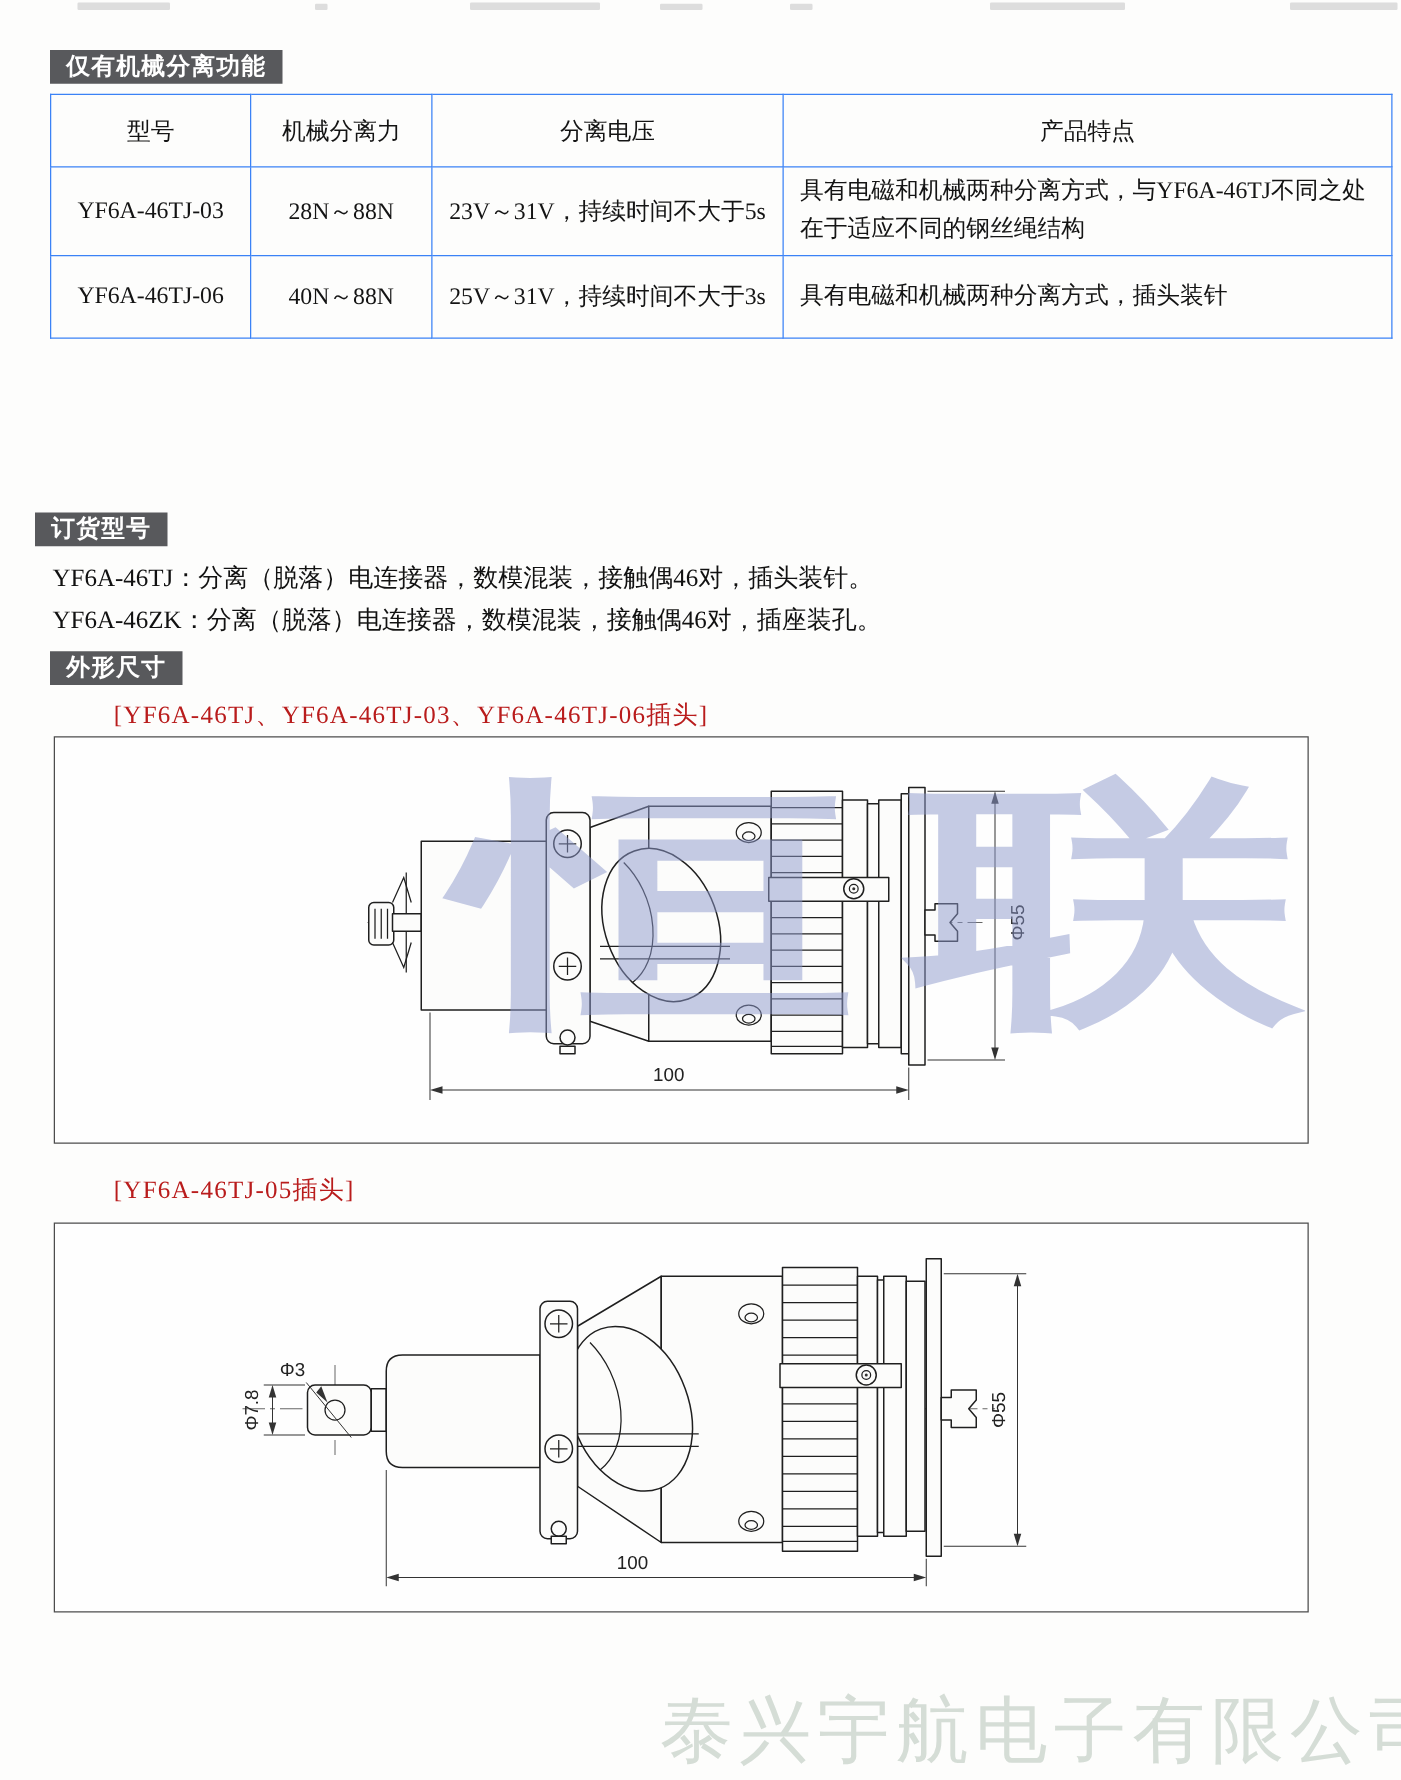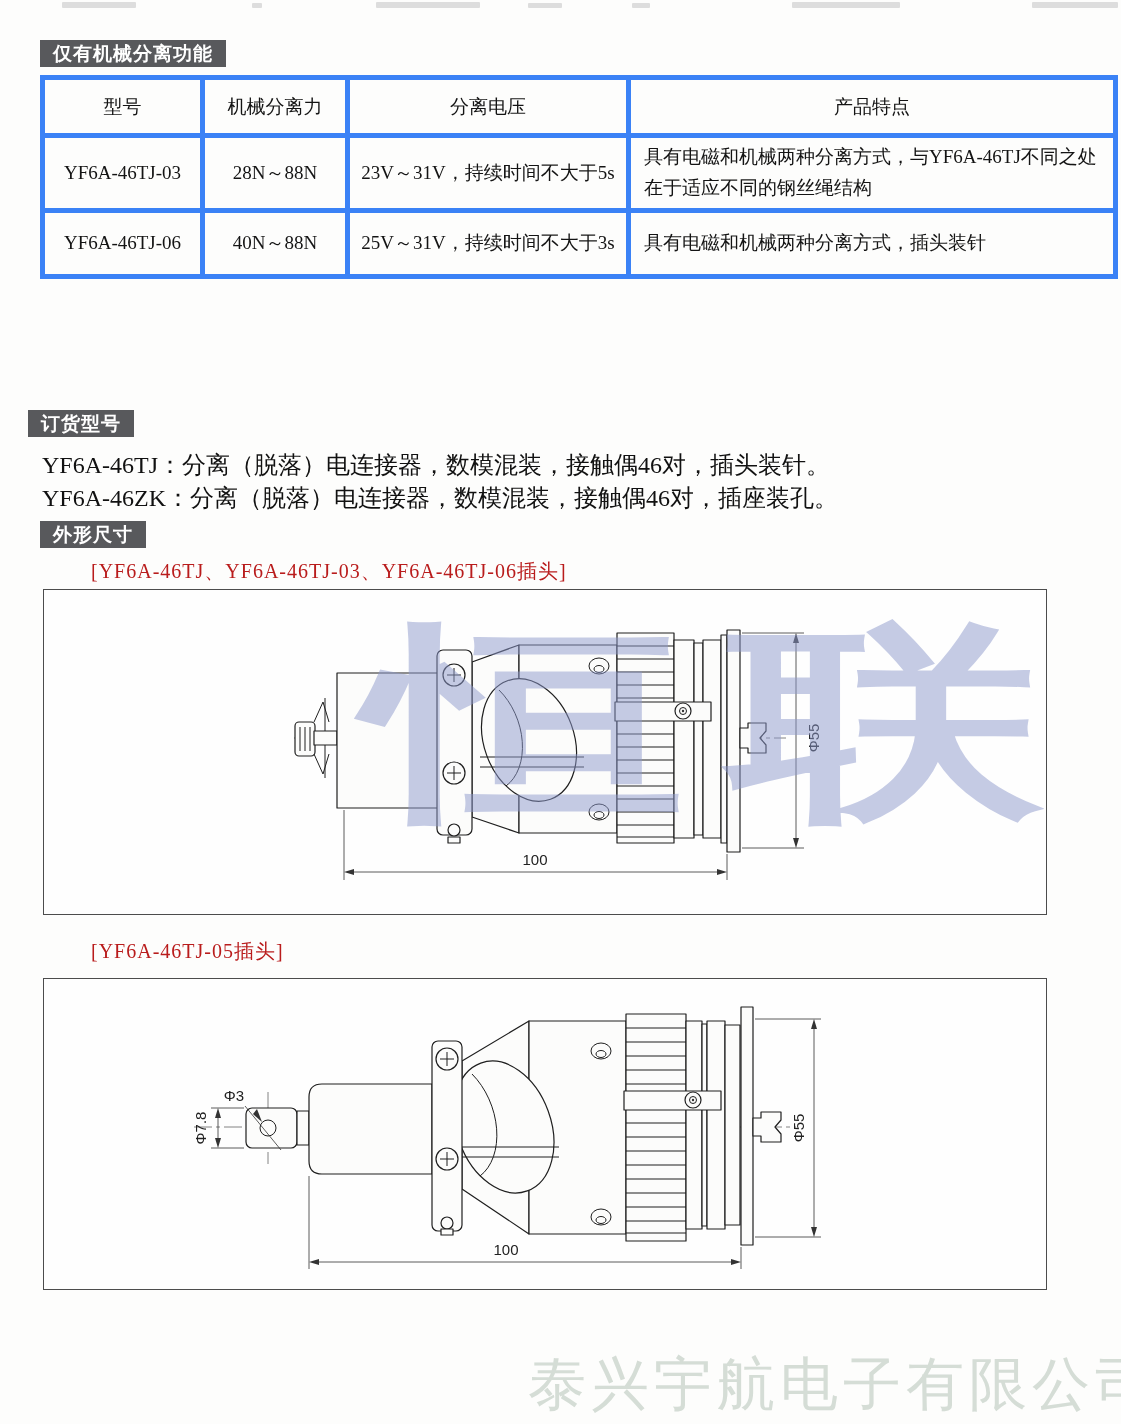--- a/index.html
+++ b/index.html
@@ -13,25 +13,25 @@
     position:absolute;background:#58595c;color:#ffffff;
     font-family:"Liberation Sans","DejaVu Sans",sans-serif;
     font-weight:bold;font-size:19px;line-height:27px;padding:0 13px;
     letter-spacing:1px;
   }
   .ftable{
     position:absolute;left:40px;top:75px;width:1073px;
     border-collapse:collapse;table-layout:fixed;
     font-size:19px;color:#141414;
   }
-  .ftable td{border:5px solid #3b82f6;text-align:center;vertical-align:middle;padding:2px 4px;}
+  .ftable td{border:1px solid #3b82f6;text-align:center;vertical-align:middle;padding:2px 4px;}
   .ftable td.feat{text-align:left;padding:4px 13px;line-height:1.62;}
   .ftable tr.hdr{height:58px;}
   .ftable tr.row{height:66px;}
-  .order-line{position:absolute;left:42px;font-size:24px;color:#111;white-space:nowrap;}
+  .order-line{position:absolute;left:42px;font-size:20px;color:#111;white-space:nowrap;}
   .caption{position:absolute;left:44px;font-size:20px;color:#b91c1c;letter-spacing:1px;white-space:nowrap;margin-left:47px;}
   .draw-box{position:absolute;left:43px;width:1002px;border:1px solid #4c4c4c;background:#fefefe;}
   .draw-box svg{display:block;}
   .company-wm{
     position:absolute;left:528px;top:1346px;font-size:58px;letter-spacing:5px;
     color:#d5ddd6;white-space:nowrap;font-family:"Liberation Serif","DejaVu Serif",serif;
   }
   
   .o{fill:#fcfcfb;stroke:#1f1f1f;stroke-width:1.2;stroke-linejoin:round;}
   .d{fill:none;stroke:#1f1f1f;stroke-width:1;}

